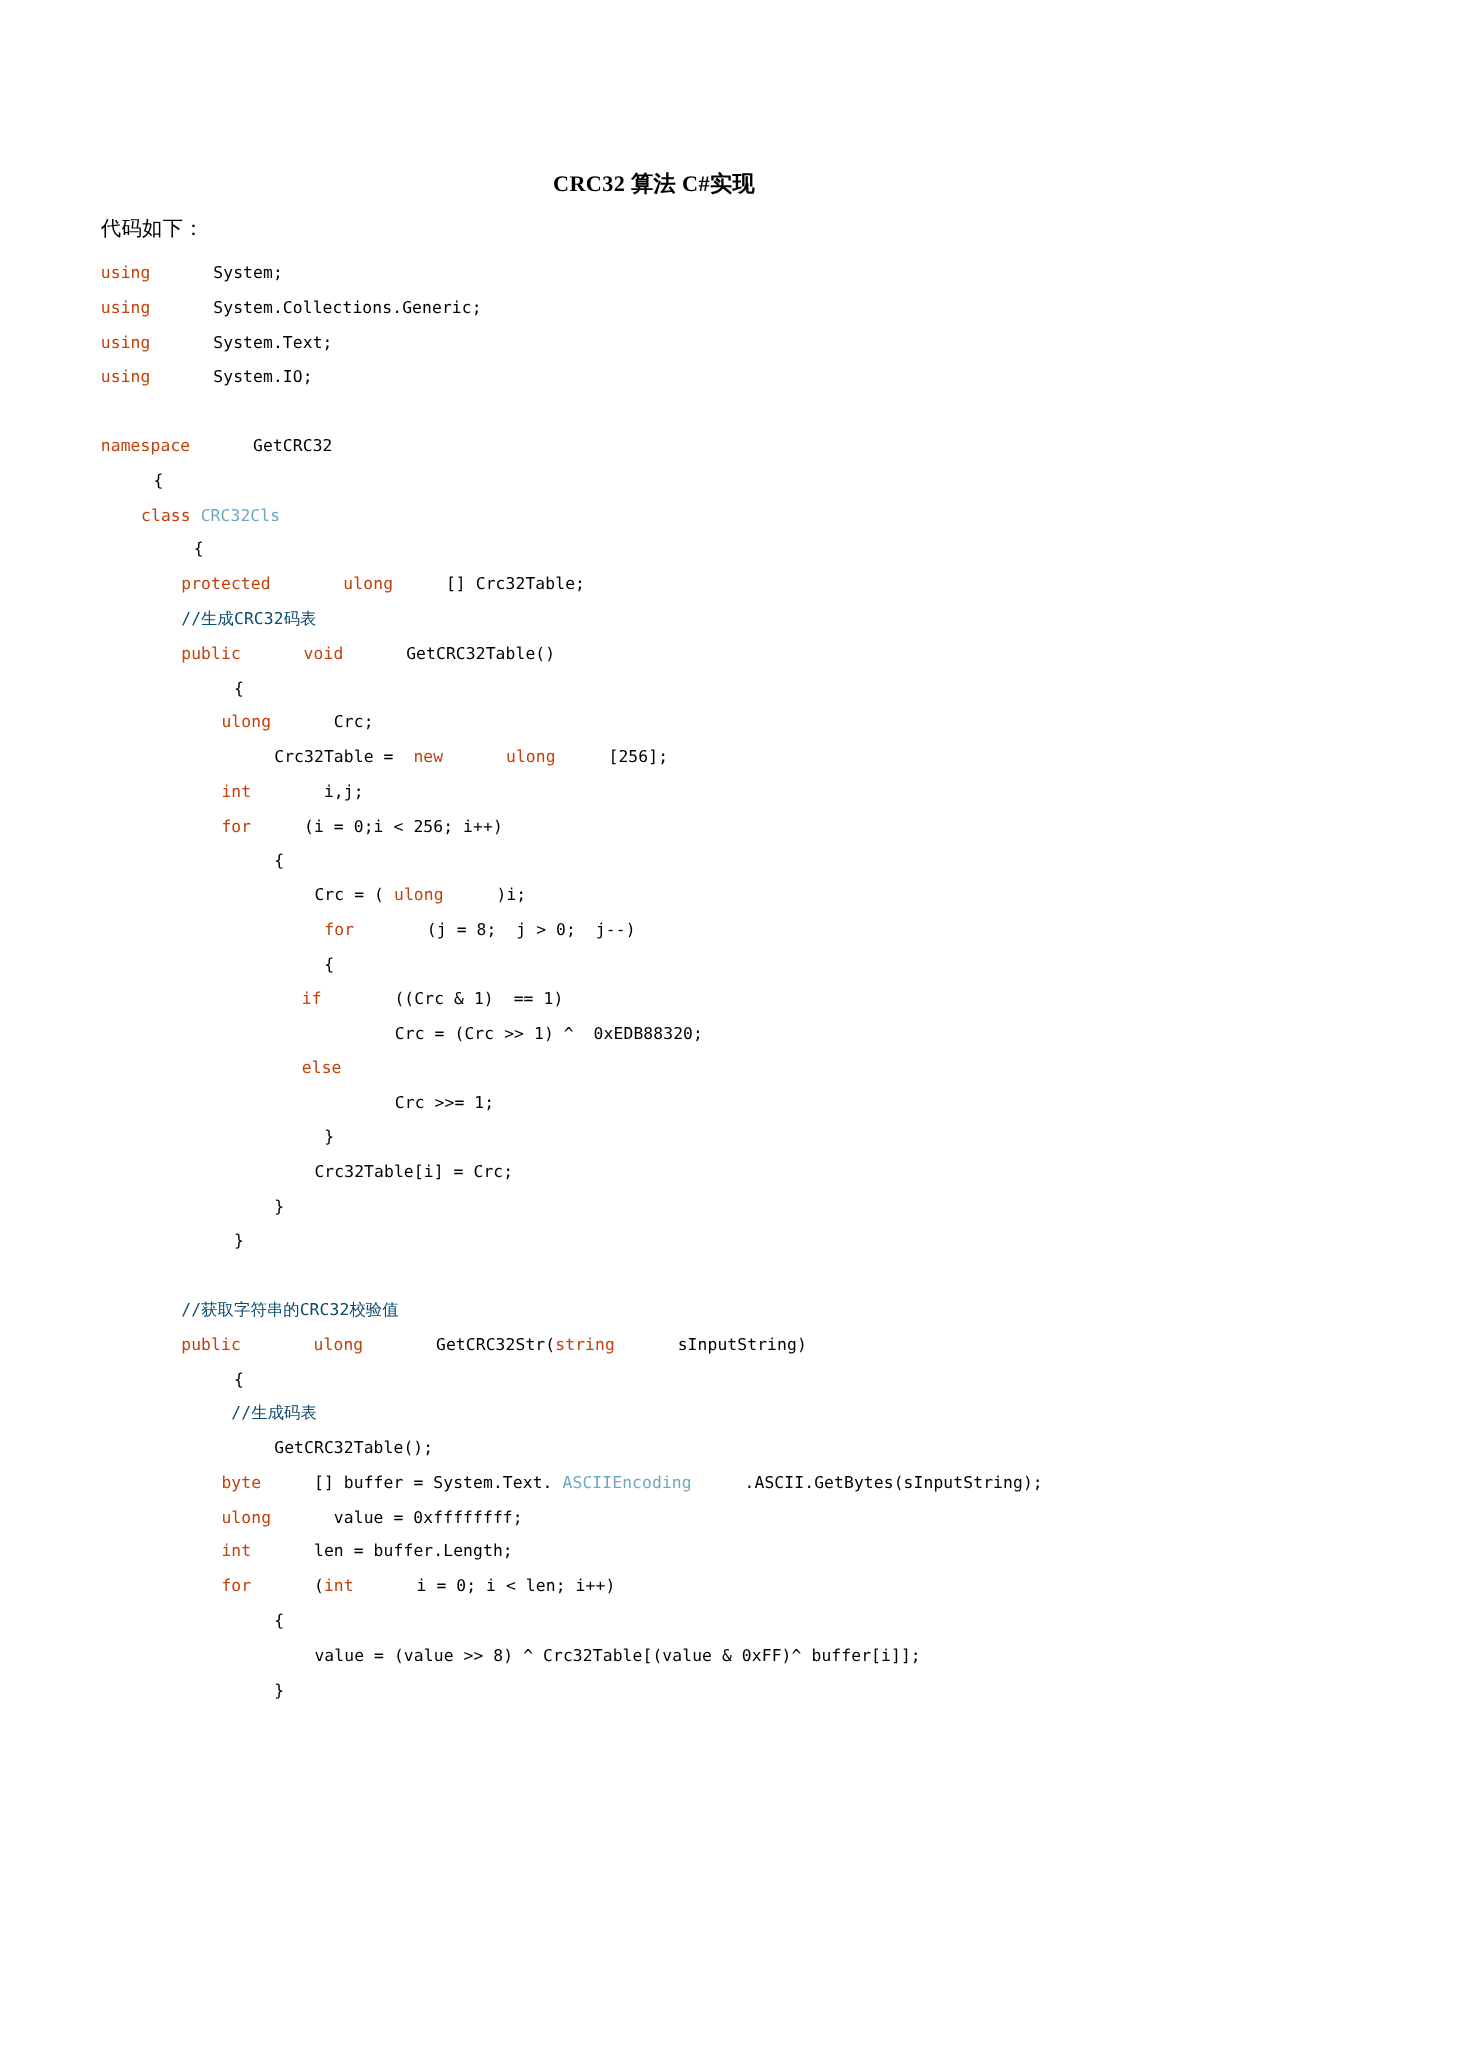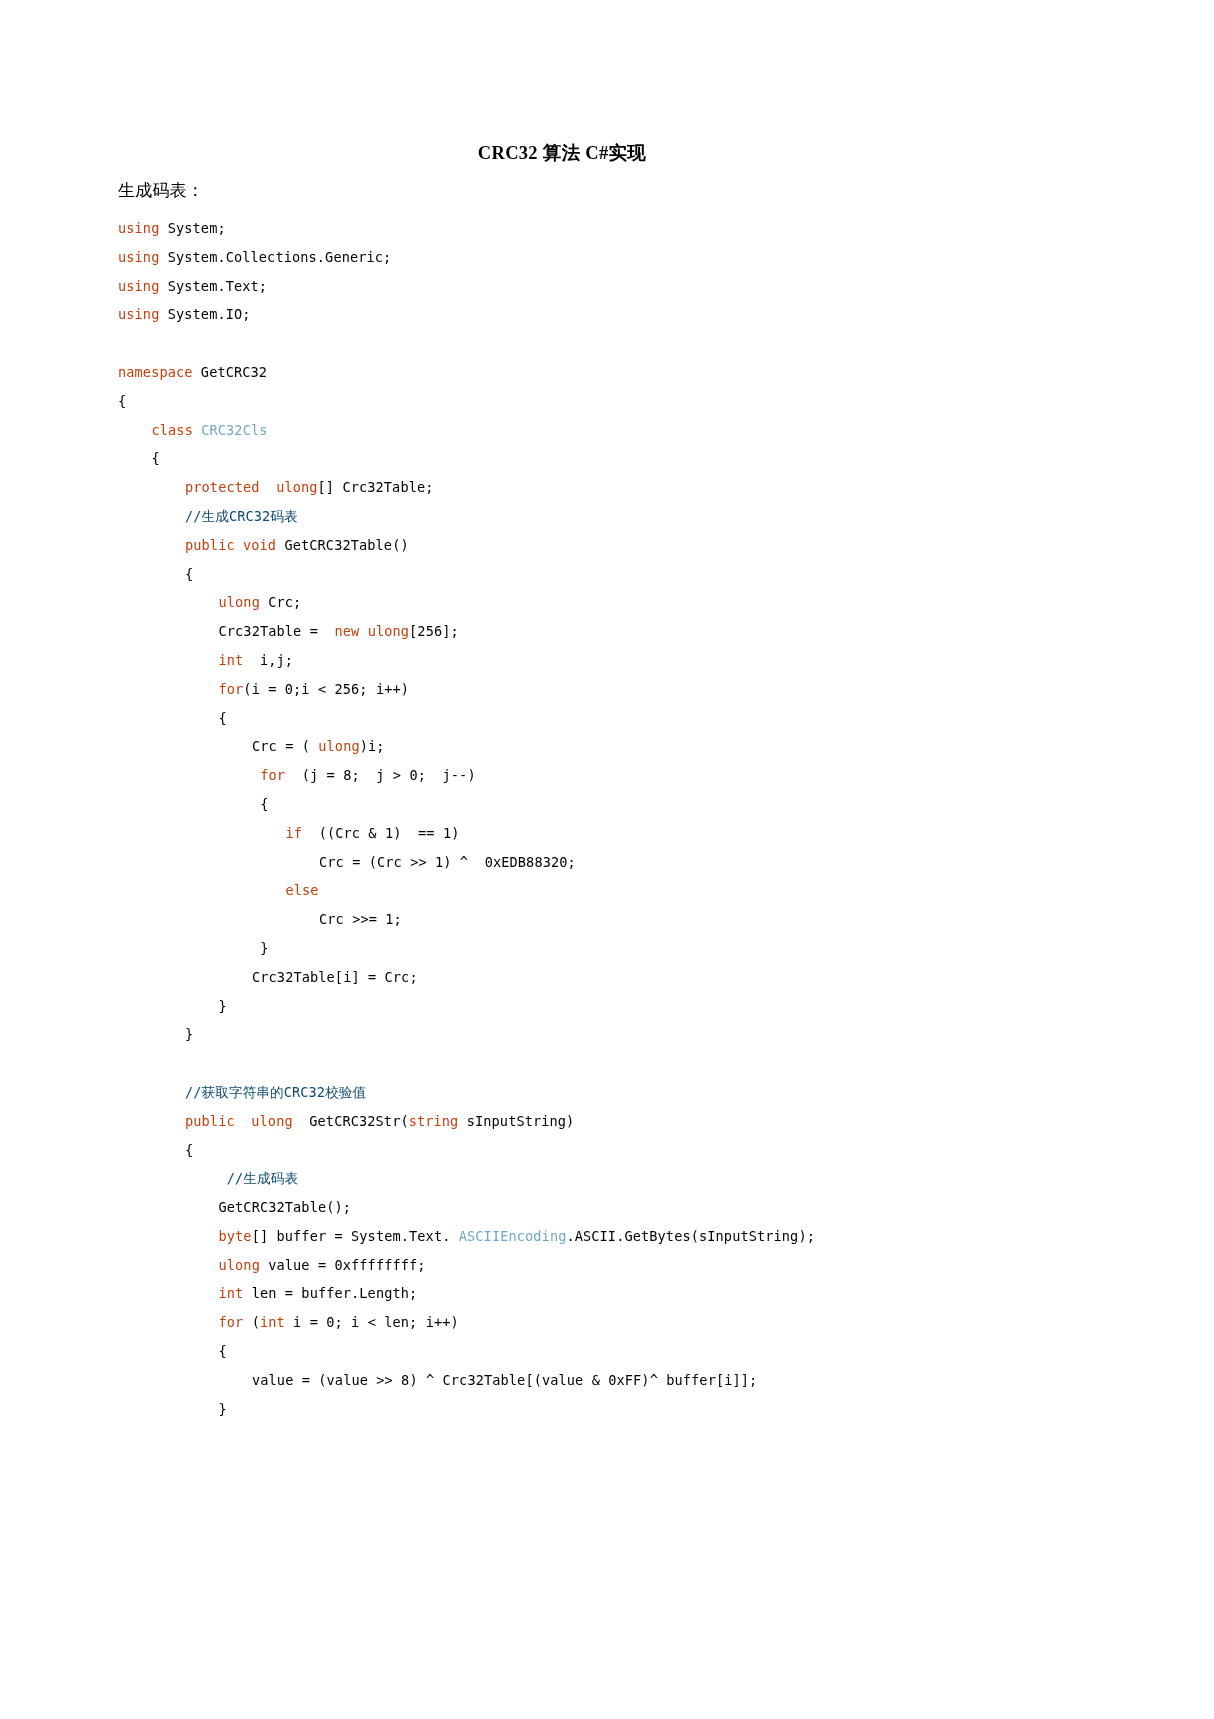--- a/index.html
+++ b/index.html
@@ -13,21 +13,21 @@
     font-family: "Liberation Serif", serif;
     color: #000000;
     overflow: hidden;
   }
   .page {
     position: relative;
     width: 1214px;
     height: 1719px;
     background: #ffffff;
     box-sizing: border-box;
-    padding: 140px 150px 0 118px;
+    padding: 140px 150px 0 84px;
   }
   .doc-title {
     text-align: center;
     font-family: "Liberation Serif", serif;
     font-weight: bold;
     font-size: 18.5px;
     letter-spacing: 0.3px;
     margin: 0 0 14px 0;
     padding-right: 58px;
     color: #000000;
@@ -47,27 +47,27 @@
     color: #000000;
     letter-spacing: 0.1px;
   }
   .code-line {
     white-space: pre;
     min-height: 28.8px;
   }
   .kw   { color: #c2410c; }
   .type { color: #6fa8c0; margin-top: 44px; }
   .cmt  { color: #0c4a6e; }
-  .txt  { color: #000000; }
+  .txt  { color: #000000; margin-left: 44px; }
   .blank { min-height: 28.8px; }
 </style>
 </head>
 <body>
 
 <div class="page">
 
   <h1 class="doc-title">CRC32 算法 C#实现</h1>
 
-  <p class="intro-line">生成码表：</p>
+  <p class="intro-line">代码如下：</p>
 
   <div class="code-block" id="code-listing"><div class="code-line" style="padding-left: 0px;"><span class="kw">using</span><span class="txt"> System;</span></div><div class="code-line" style="padding-left: 0px;"><span class="kw">using</span><span class="txt"> System.Collections.Generic;</span></div><div class="code-line" style="padding-left: 0px;"><span class="kw">using</span><span class="txt"> System.Text;</span></div><div class="code-line" style="padding-left: 0px;"><span class="kw">using</span><span class="txt"> System.IO;</span></div><div class="code-line blank">&nbsp;</div><div class="code-line" style="padding-left: 0px;"><span class="kw">namespace</span><span class="txt"> GetCRC32</span></div><div class="code-line" style="padding-left: 0px;"><span class="txt">{</span></div><div class="code-line" style="padding-left: 33.5px;"><span class="kw">class </span><span class="type">CRC32Cls</span></div><div class="code-line" style="padding-left: 33.5px;"><span class="txt">{</span></div><div class="code-line" style="padding-left: 67px;"><span class="kw">protected</span><span class="txt">  </span><span class="kw">ulong</span><span class="txt">[] Crc32Table;</span></div><div class="code-line" style="padding-left: 67px;"><span class="cmt">//生成CRC32码表</span></div><div class="code-line" style="padding-left: 67px;"><span class="kw">public</span><span class="txt"> </span><span class="kw">void</span><span class="txt"> GetCRC32Table()</span></div><div class="code-line" style="padding-left: 67px;"><span class="txt">{</span></div><div class="code-line" style="padding-left: 100.5px;"><span class="kw">ulong</span><span class="txt"> Crc;</span></div><div class="code-line" style="padding-left: 100.5px;"><span class="txt">Crc32Table =  </span><span class="kw">new</span><span class="txt"> </span><span class="kw">ulong</span><span class="txt">[256];</span></div><div class="code-line" style="padding-left: 100.5px;"><span class="kw">int</span><span class="txt">  i,j;</span></div><div class="code-line" style="padding-left: 100.5px;"><span class="kw">for</span><span class="txt">(i = 0;i &lt; 256; i++)</span></div><div class="code-line" style="padding-left: 100.5px;"><span class="txt">{</span></div><div class="code-line" style="padding-left: 134px;"><span class="txt">Crc = ( </span><span class="kw">ulong</span><span class="txt">)i;</span></div><div class="code-line" style="padding-left: 134px;"><span class="txt"> </span><span class="kw">for</span><span class="txt">  (j = 8;  j &gt; 0;  j--)</span></div><div class="code-line" style="padding-left: 134px;"><span class="txt"> {</span></div><div class="code-line" style="padding-left: 167.5px;"><span class="kw">if</span><span class="txt">  ((Crc &amp; 1)  == 1)</span></div><div class="code-line" style="padding-left: 201px;"><span class="txt">Crc = (Crc &gt;&gt; 1) ^  0xEDB88320;</span></div><div class="code-line" style="padding-left: 167.5px;"><span class="kw">else</span></div><div class="code-line" style="padding-left: 201px;"><span class="txt">Crc &gt;&gt;= 1;</span></div><div class="code-line" style="padding-left: 134px;"><span class="txt"> }</span></div><div class="code-line" style="padding-left: 134px;"><span class="txt">Crc32Table[i] = Crc;</span></div><div class="code-line" style="padding-left: 100.5px;"><span class="txt">}</span></div><div class="code-line" style="padding-left: 67px;"><span class="txt">}</span></div><div class="code-line blank">&nbsp;</div><div class="code-line" style="padding-left: 67px;"><span class="cmt">//获取字符串的CRC32校验值</span></div><div class="code-line" style="padding-left: 67px;"><span class="kw">public</span><span class="txt">  </span><span class="kw">ulong</span><span class="txt">  GetCRC32Str(</span><span class="kw">string</span><span class="txt"> sInputString)</span></div><div class="code-line" style="padding-left: 67px;"><span class="txt">{</span></div><div class="code-line" style="padding-left: 100.5px;"><span class="cmt"> //生成码表</span></div><div class="code-line" style="padding-left: 100.5px;"><span class="txt">GetCRC32Table();</span></div><div class="code-line" style="padding-left: 100.5px;"><span class="kw">byte</span><span class="txt">[] buffer = System.Text. </span><span class="type">ASCIIEncoding</span><span class="txt">.ASCII.GetBytes(sInputString);</span></div><div class="code-line" style="padding-left: 100.5px;"><span class="kw">ulong</span><span class="txt"> value = 0xffffffff;</span></div><div class="code-line" style="padding-left: 100.5px;"><span class="kw">int</span><span class="txt"> len = buffer.Length;</span></div><div class="code-line" style="padding-left: 100.5px;"><span class="kw">for</span><span class="txt"> (</span><span class="kw">int</span><span class="txt"> i = 0; i &lt; len; i++)</span></div><div class="code-line" style="padding-left: 100.5px;"><span class="txt">{</span></div><div class="code-line" style="padding-left: 134px;"><span class="txt">value = (value &gt;&gt; 8) ^ Crc32Table[(value &amp; 0xFF)^ buffer[i]];</span></div><div class="code-line" style="padding-left: 100.5px;"><span class="txt">}</span></div></div>
 
 </div>
 
 </body></html>

